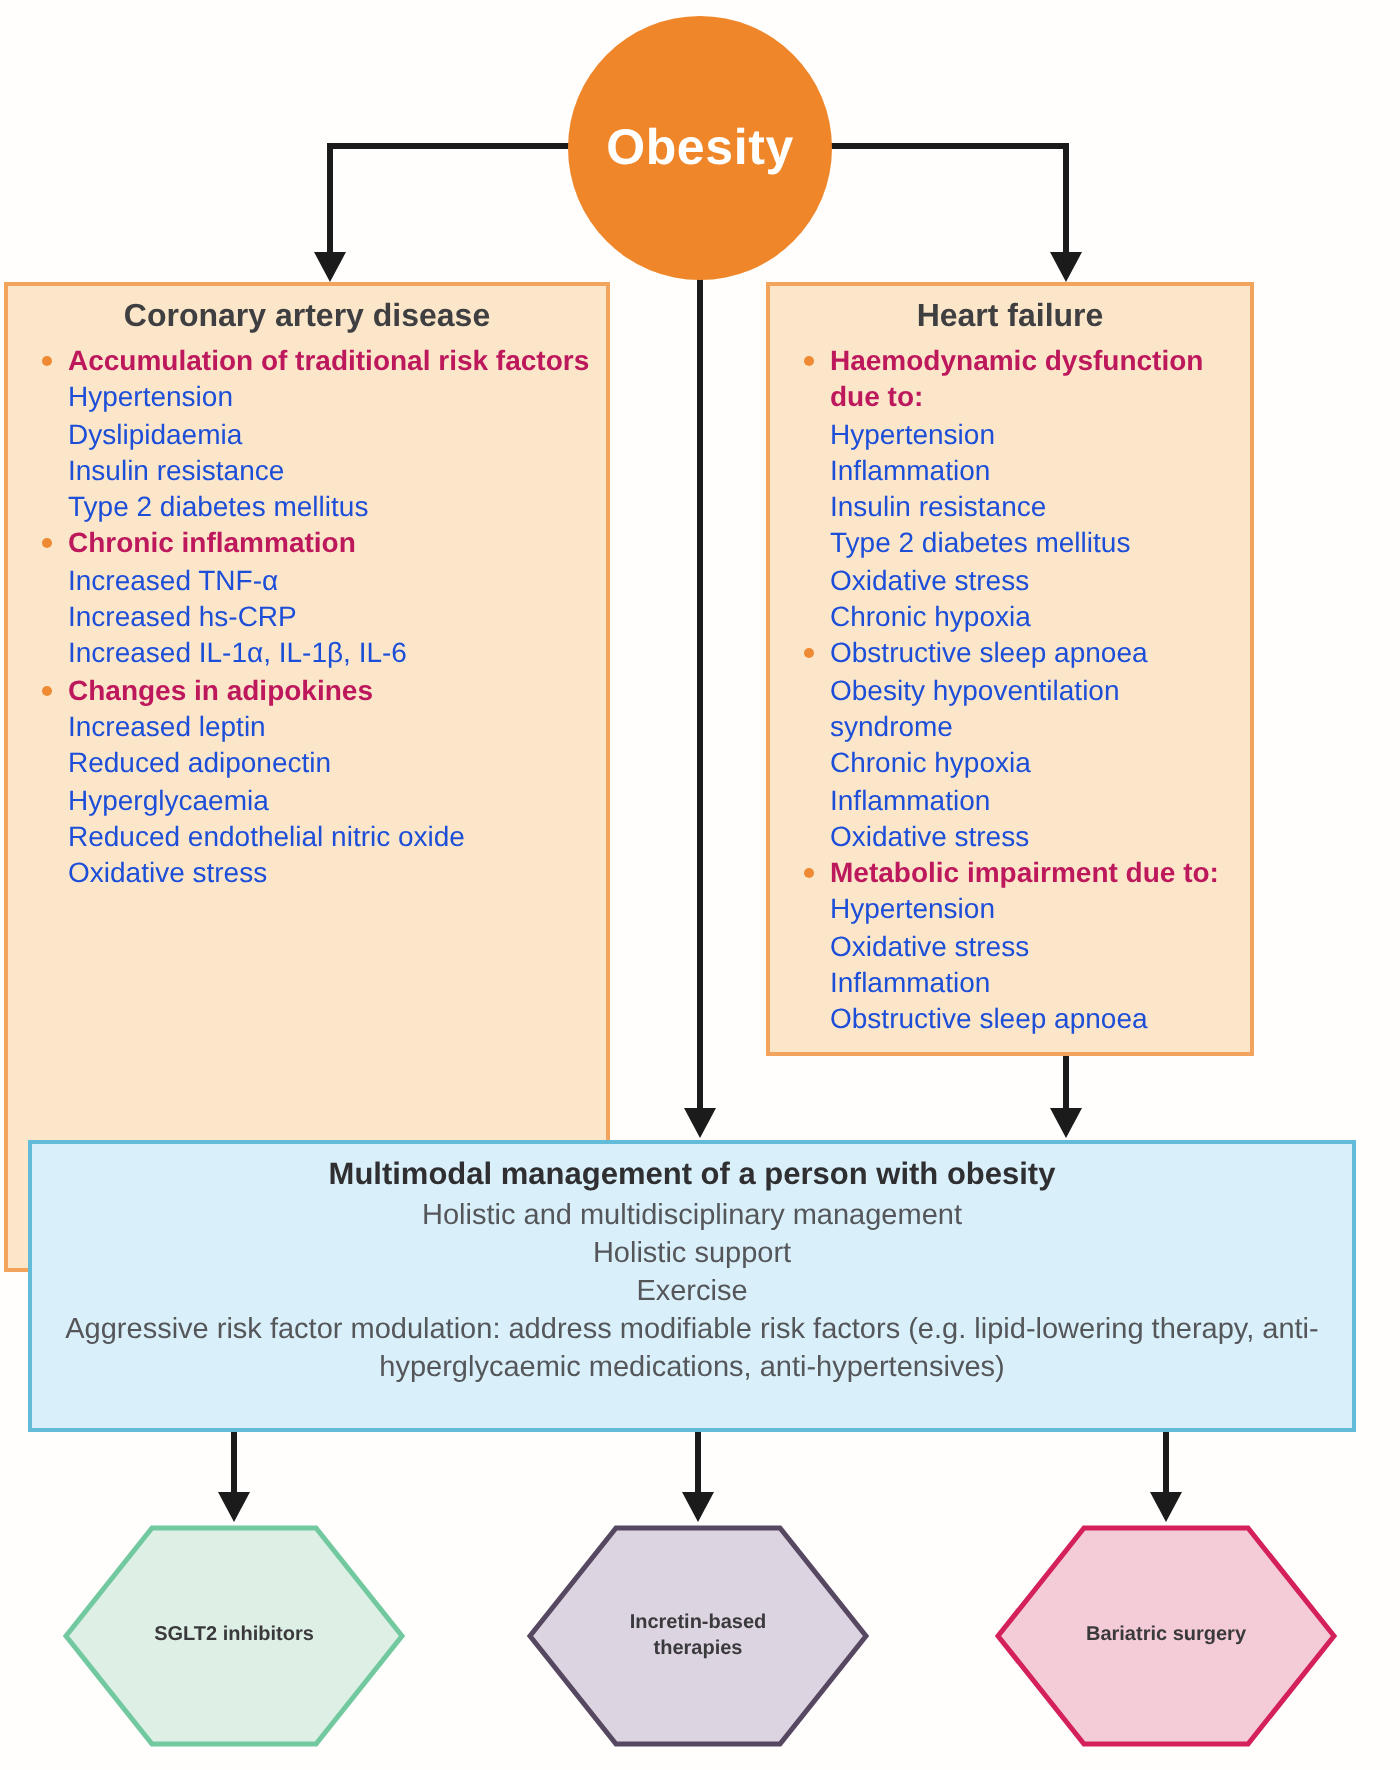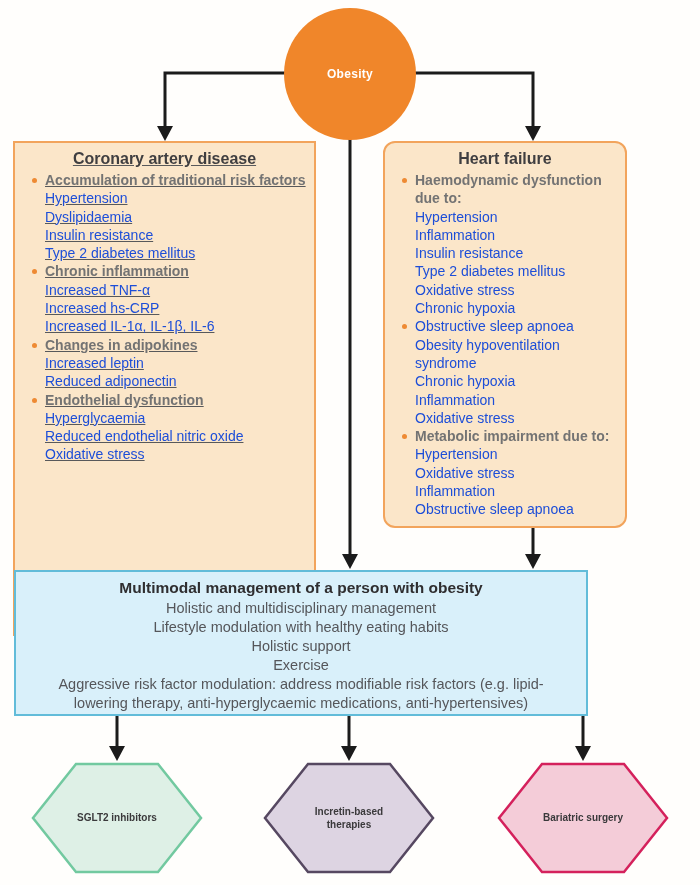--- a/index.html
+++ b/index.html
@@ -7,48 +7,48 @@
     position:relative;width:700px;height:885px;background:#fffefc;
     font-family:"Liberation Sans",sans-serif;overflow:hidden;
   }
   svg.connectors{position:absolute;left:0;top:0;z-index:1;}
   .node{position:absolute;z-index:2;box-sizing:border-box;}
 
   
   .obesity-circle{
     left:284px;top:8px;width:132px;height:132px;border-radius:50%;
     background:#f0862a;display:flex;align-items:center;justify-content:center;
-    color:#ffffff;font-weight:bold;font-size:12px;letter-spacing:.3px;
+    color:#ffffff;font-weight:bold;font-size:25px;letter-spacing:.3px;
   }
 
   
   .risk-box{
     background:#fbe6c9;border:2px solid #f2a45c;
     color:#58595b;font-size:14px;
   }
-  .risk-box.left{left:13px;top:141px;width:303px;height:495px;text-decoration:underline;}
-  .risk-box.right{left:383px;top:141px;width:244px;height:387px;border-radius:12px;}
+  .risk-box.left{left:2px;top:141px;width:303px;height:495px;}
+  .risk-box.right{left:383px;top:141px;width:244px;height:387px;}
   .box-title{
     text-align:center;font-weight:bold;color:#3f3e40;font-size:16px;
     margin:7px 4px 3px 4px;
   }
   .box-list{padding:0 8px 0 30px;}
   .section{position:relative;}
   .bullet{
     position:absolute;left:-13px;top:7px;width:5px;height:5px;
     border-radius:50%;background:#ee8a33;
   }
   .section-header{
-    font-weight:bold;color:#737373;line-height:18.3px;position:relative;
+    font-weight:bold;color:#be185d;line-height:18.3px;position:relative;
   }
   .sub-item{line-height:18.3px;color:#1d4ed8;}
 
   
   .management-box{
-    left:14px;top:570px;width:574px;height:146px;
+    left:14px;top:570px;width:664px;height:146px;
     background:#d9f0fa;border:2px solid #62bcd9;
     color:#55565a;font-size:14.5px;text-align:center;
   }
   .management-title{
     font-weight:bold;color:#2f2e30;font-size:15.5px;margin:6px 6px 2px 6px;
     line-height:19px;
   }
   .management-line{line-height:19px;padding:0 16px;}
 
   
@@ -133,23 +133,20 @@
             <span class="bullet"></span><span>Changes in adipokines</span>
           </div>
 
             <div class="sub-item">Increased leptin</div>
 
             <div class="sub-item">Reduced adiponectin</div>
 
         </div>
 
         <div class="section">
-          <div class="section-header">
-            <span class="bullet"></span><span>Endothelial dysfunction</span>
-          </div>
 
 
             <div class="sub-item">Hyperglycaemia</div>
 
             <div class="sub-item">Reduced endothelial nitric oxide</div>
 
             <div class="sub-item">Oxidative stress</div>
 
         </div>
 
@@ -213,21 +210,20 @@
         </div>
 
     </div>
   </div>
 
   <div class="node management-box">
     <div class="management-title">Multimodal management of a person with obesity</div>
 
       <div class="management-line">Holistic and multidisciplinary management</div>
 
-      <div class="management-line">Lifestyle modulation with healthy eating habits</div>
 
       <div class="management-line">Holistic support</div>
 
       <div class="management-line">Exercise</div>
 
       <div class="management-line">Aggressive risk factor modulation: address modifiable risk factors (e.g. lipid-lowering therapy, anti-hyperglycaemic medications, anti-hypertensives)</div>
 
   </div>
 
   <div class="node hexagon hex-1">

